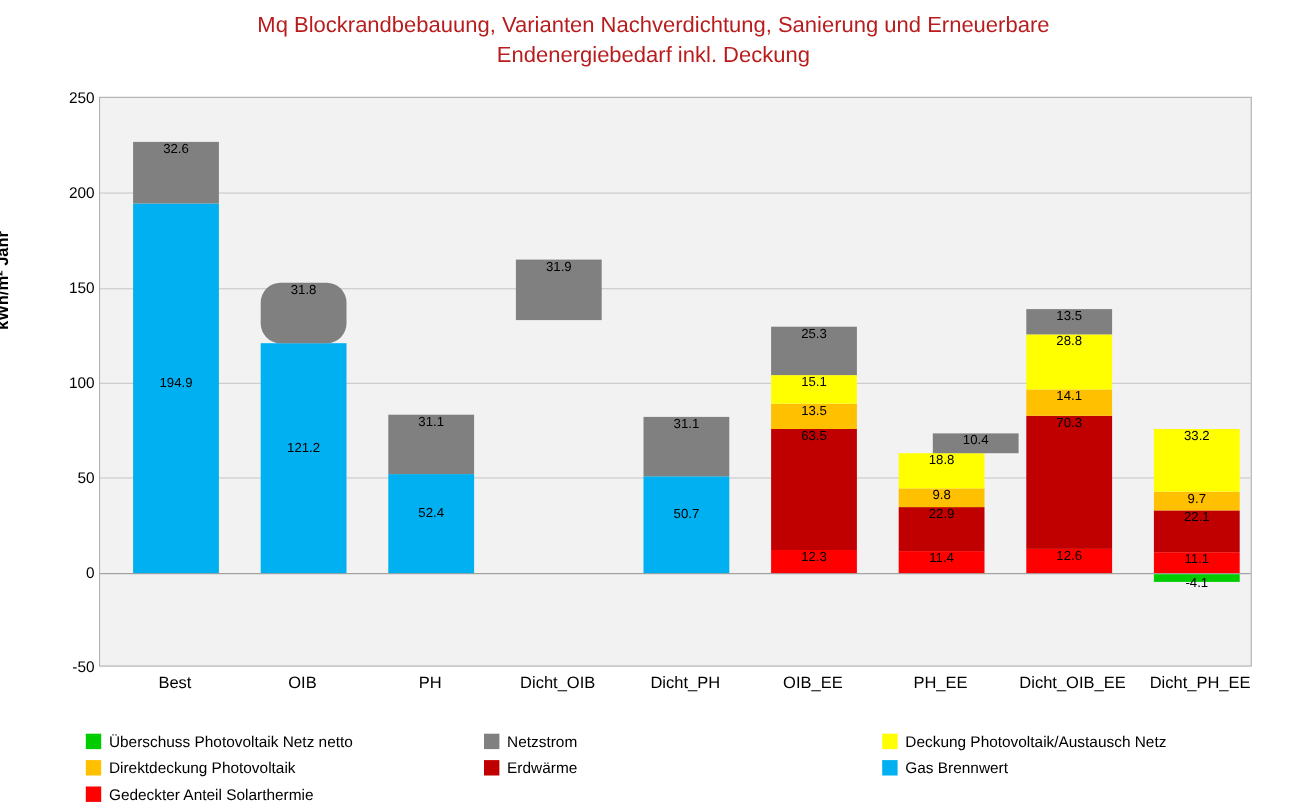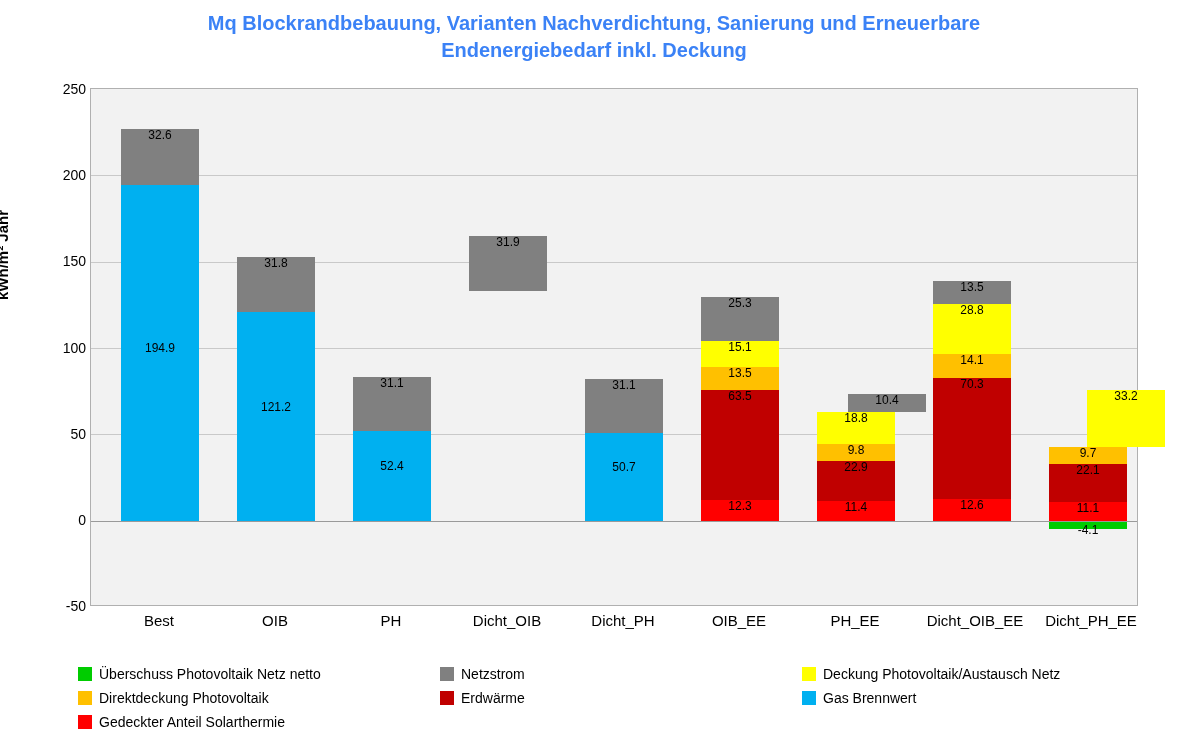--- a/index.html
+++ b/index.html
@@ -20,23 +20,23 @@
     height: 729px;
   }
   
   .chart-title {
     position: absolute;
     left: 70px;
     top: 10px;
     width: 1048px;
     text-align: center;
     font-size: 20px;
-    font-weight: bold;
+    font-weight: normal;
     line-height: 1.35;
-    color: #3b82f6;
+    color: #b91c1c;
   }
   
   .plot-area {
     position: absolute;
     left: 90px;
     top: 88px;
     width: 1048px;
     height: 518px;
     background: #f2f2f2;
     border: 1px solid #b0b0b0;
@@ -196,21 +196,21 @@
         </div>
         <div class="seg" style="background:#808080; height:56px; top:40px;">
           <span class="seg-label">32.6</span>
         </div>
       </div>
 
       <div class="bar-group" style="left:146px; width:78px;">
         <div class="seg" style="background:#00b0f0; height:209px; top:223px;">
           <span class="seg-label" style="position:absolute; top:89px;">121.2</span>
         </div>
-        <div class="seg" style="background:#808080; height:55px; top:168px;">
+        <div class="seg" style="background:#808080; height:55px; top:168px;border-radius:18px;">
           <span class="seg-label">31.8</span>
         </div>
       </div>
 
       <div class="bar-group" style="left:262px; width:78px;">
         <div class="seg" style="background:#00b0f0; height:90px; top:342px;">
           <span class="seg-label" style="position:absolute; top:29px;">52.4</span>
         </div>
         <div class="seg" style="background:#808080; height:54px; top:288px;">
           <span class="seg-label">31.1</span>
@@ -290,21 +290,21 @@
       <div class="bar-group" style="left:958px; width:78px;">
         <div class="seg" style="background:#ff0000; height:19px; top:413px;">
           <span class="seg-label">11.1</span>
         </div>
         <div class="seg" style="background:#c00000; height:38px; top:375px;">
           <span class="seg-label">22.1</span>
         </div>
         <div class="seg" style="background:#ffc000; height:17px; top:358px;">
           <span class="seg-label">9.7</span>
         </div>
-        <div class="seg" style="background:#ffff00; height:57px; top:301px;margin-left:38px;">
+        <div class="seg" style="background:#ffff00; height:57px; top:301px;">
           <span class="seg-label">33.2</span>
         </div>
         <div class="seg" style="background:#00cc00; height:7px; top:433px;"></div>
         <div class="outside-label" style="top:434px;">-4.1</div>
       </div>
 
     </div>
   </div>
 
   <div class="xlabels">

